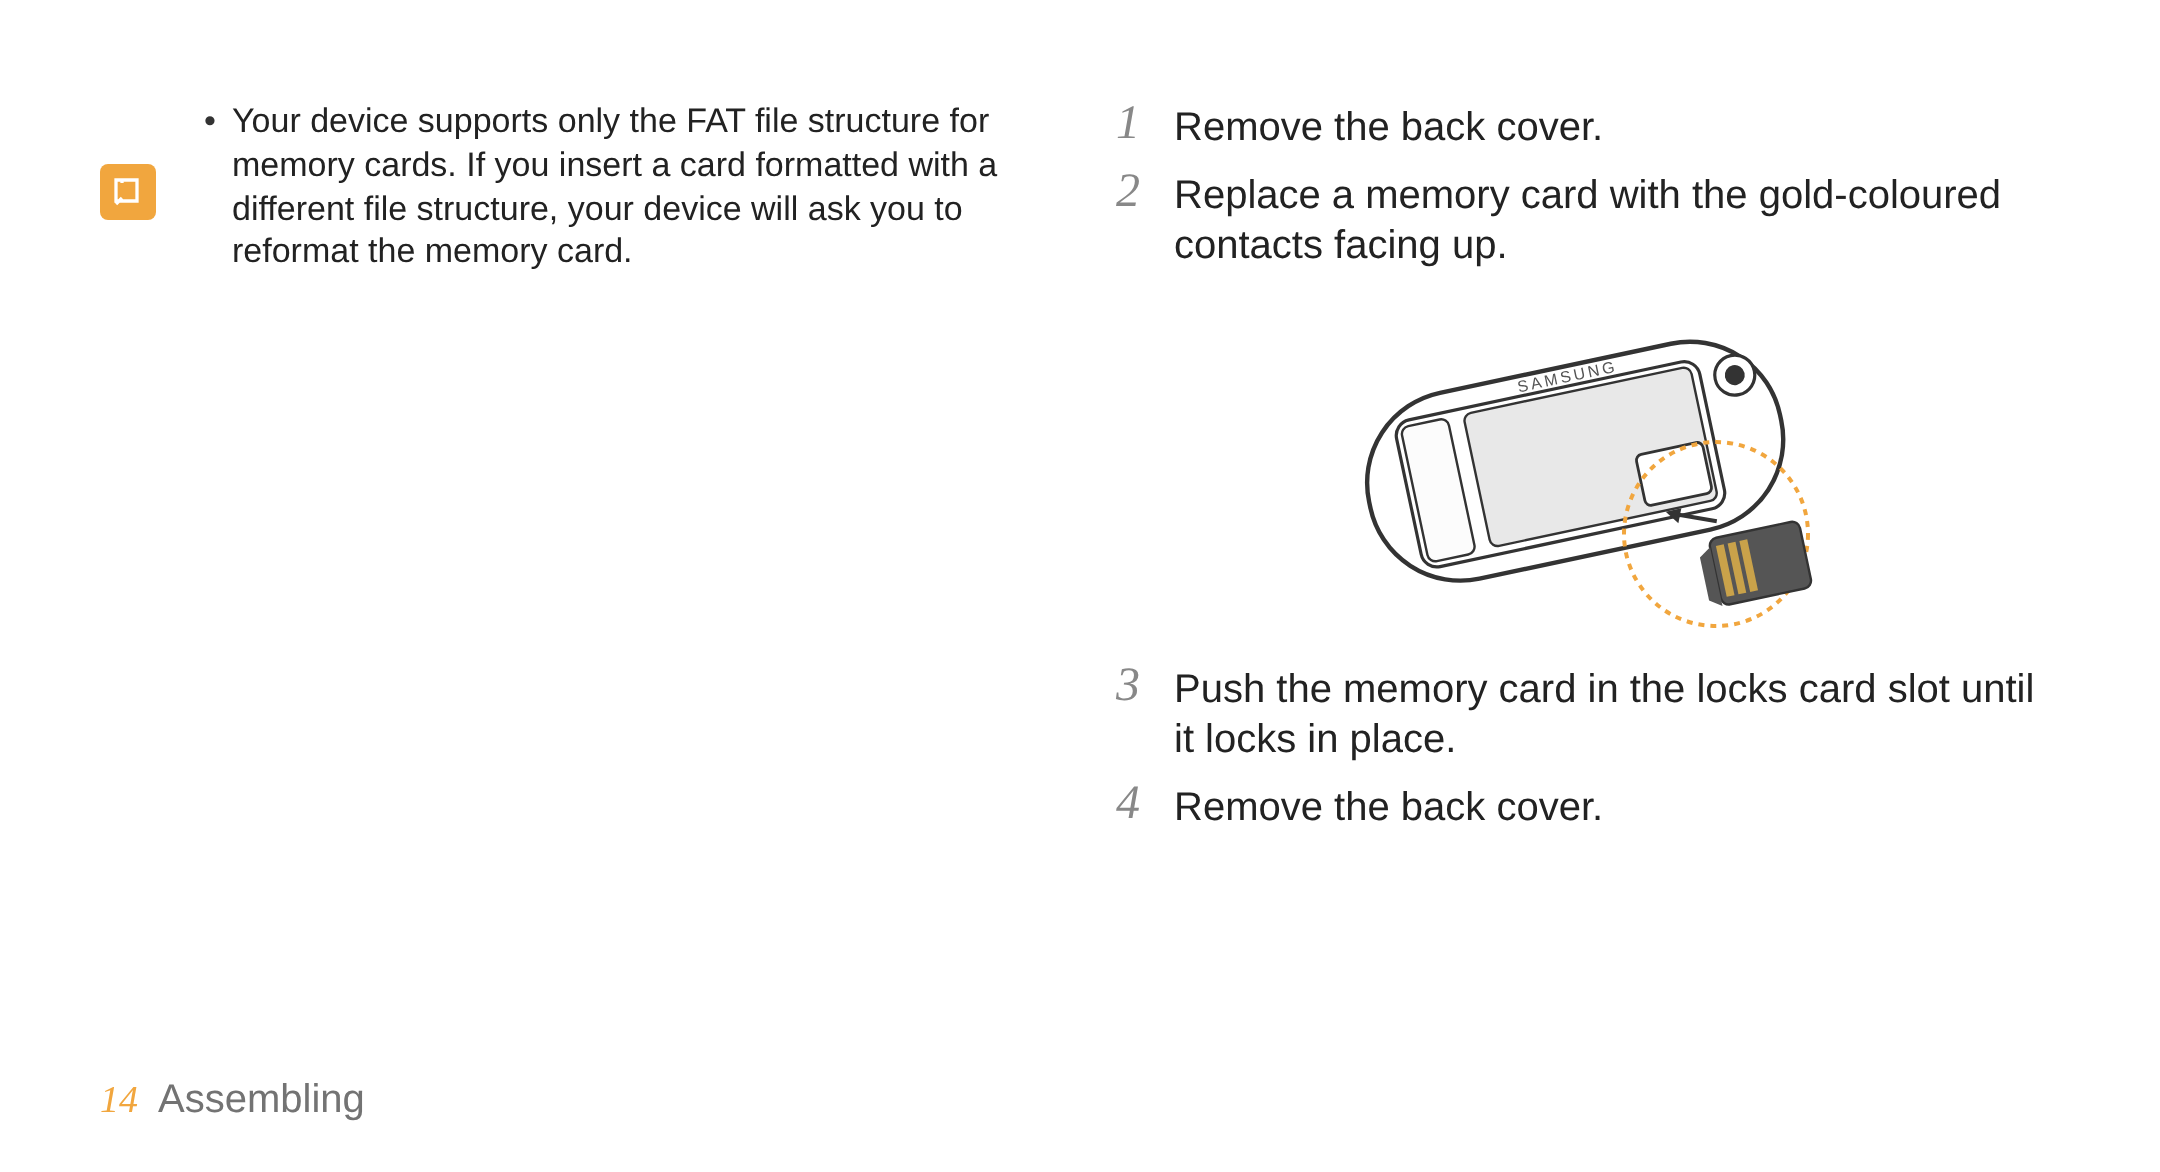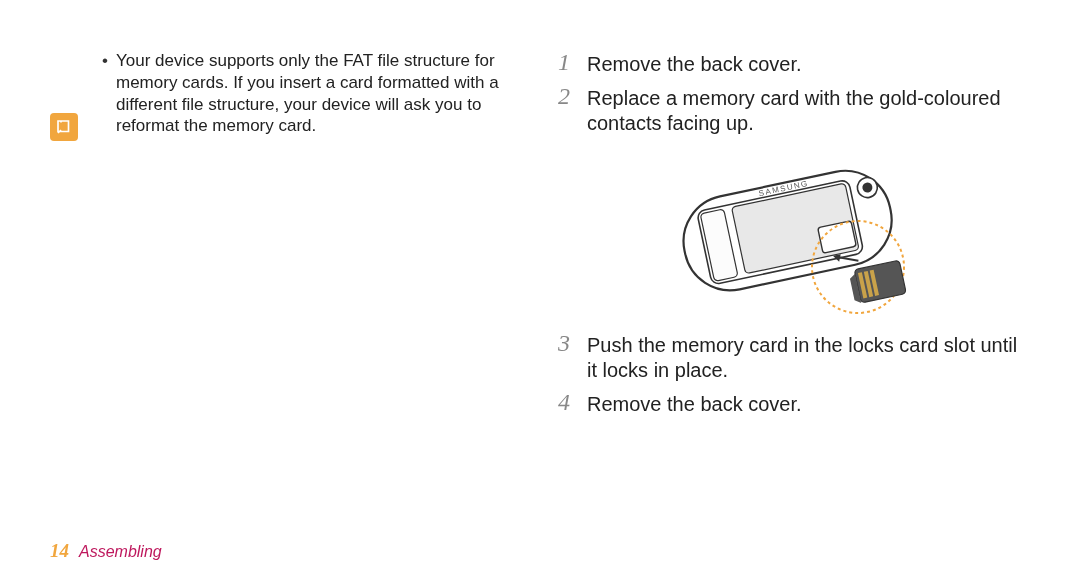--- a/index.html
+++ b/index.html
@@ -1,33 +1,33 @@
 <!DOCTYPE html>
 <html><head>
 <meta charset="utf-8">
 <style>
   *{box-sizing:border-box;margin:0;padding:0}
   body{font-family:"Segoe UI",Arial,sans-serif;color:#222;width:1080px;height:586px;position:relative;background:#fff}
   .page{display:flex;padding:50px 50px 0 50px;gap:30px}
   .col{flex:1;min-width:0}
-  .note-block{display:flex;align-items:flex-end;gap:12px}
+  .note-block{display:flex;align-items:center;gap:12px}
   .note-icon{width:28px;height:28px;border-radius:4px;background:#f1a63e;display:flex;align-items:center;justify-content:center;flex-shrink:0}
   .note-icon svg{width:18px;height:18px;stroke:#fff;fill:none;stroke-width:2.2}
   ul.bullets{list-style:none;padding-left:12px}
   ul.bullets li{position:relative;font-size:17px;line-height:1.28;margin-bottom:4px;padding-left:14px}
   ul.bullets li::before{content:"•";position:absolute;left:0;top:0;color:#333}
   .steps{display:flex;flex-direction:column;gap:6px}
   .step{display:flex;align-items:flex-start;gap:14px}
   .step-num{font-family:Georgia,"Times New Roman",serif;font-style:italic;font-size:24px;color:#888;line-height:1;width:18px;text-align:center;flex-shrink:0}
   .step-text{font-size:20px;line-height:1.28;padding-top:2px}
   .illus{margin:10px 0 14px 0;display:flex;justify-content:center}
   .illus svg{width:290px;height:170px}
   .footer{position:absolute;bottom:24px;left:50px;display:flex;align-items:baseline;gap:10px}
-  .page-num{color:#f1a63e;font-style:italic;font-size:19px;font-family:Georgia,serif;font-weight:700}
-  .section{font-style:italic;color:#be185d;font-size:16px}
+  .page-num{color:#f1a63e;font-style:italic;font-size:19px;font-family:Georgia,serif;font-weight:400}
+  .section{color:#737373;font-size:20px}
 </style>
 </head>
 <body>
 
 <div class="page">
   <div class="col">
     <div class="note-block">
       <div class="note-icon">
         <svg viewBox="0 0 24 24">
             <path d="M4 4h14v14H4z M8 3v3 M4 20l4-4"></path>

